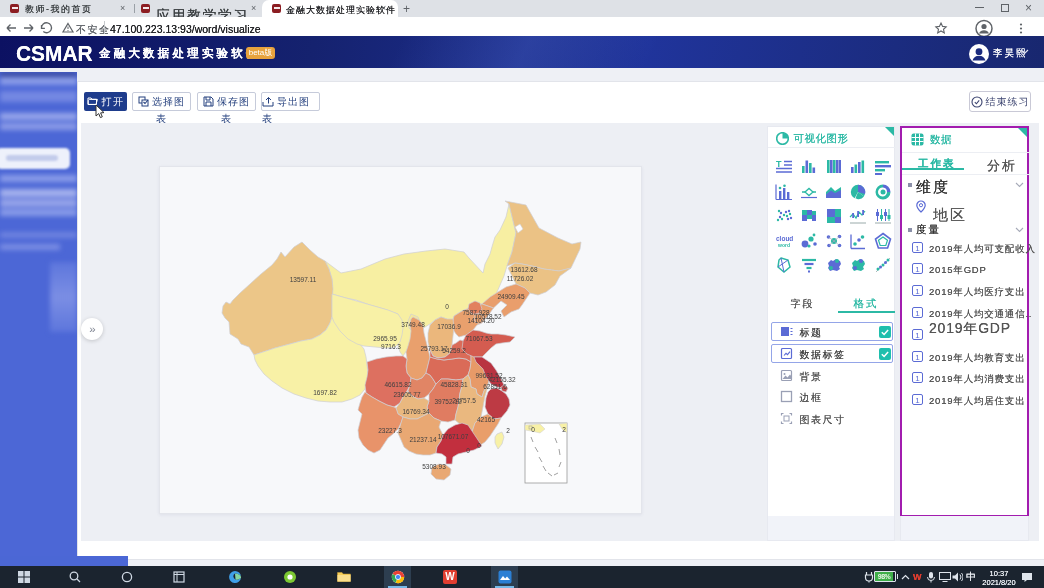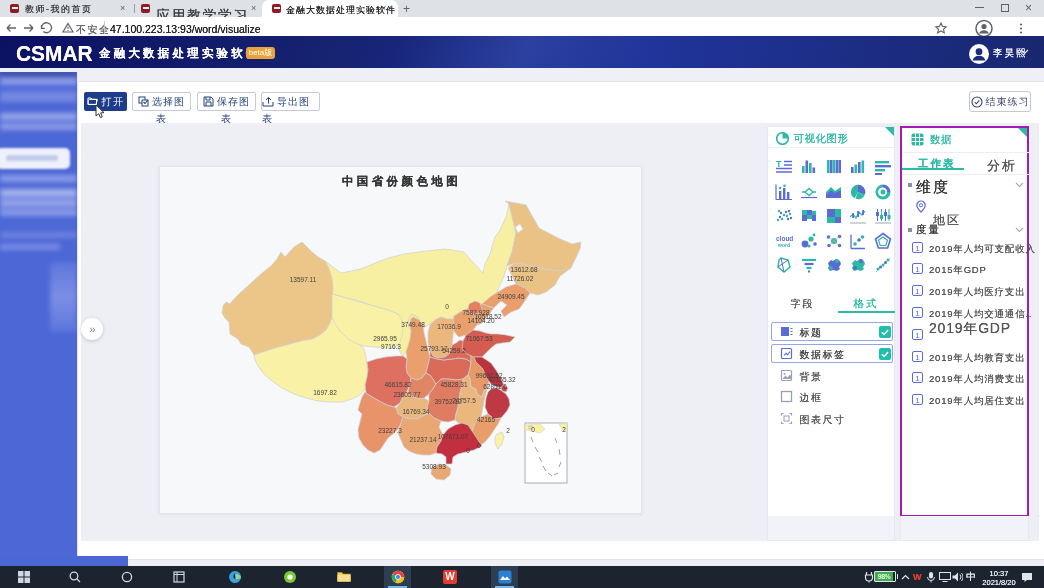--- a/index.html
+++ b/index.html
@@ -108,21 +108,20 @@
       </svg>导出图表</div>
     <svg class="abs" style="left:14px;top:22px" width="14" height="16" viewBox="0 0 14 16">
       <path d="M4 1 L4 12 L6.7 9.6 L8.4 13.6 L10.3 12.8 L8.6 8.9 L12 8.6 Z" fill="#fff" stroke="#333" stroke-width="1"></path>
     </svg>
     <div class="abs" style="left:891px;top:9px;width:62px;height:21px;background:#fff;border:1px solid #c9c9d6;border-radius:3px;color:#3c4470;font-size:10px;line-height:19px;text-align:center;letter-spacing:1px"><svg width="12" height="12" viewBox="0 0 12 12" style="vertical-align:-2.5px;margin-right:3px">
         <circle cx="6" cy="6" r="5" fill="none" stroke="#3c4470" stroke-width="1.1"></circle>
         <path d="M3.8 6.2 l1.6 1.6 2.8 -3.4" fill="none" stroke="#3c4470" stroke-width="1.1"></path>
       </svg>结束练习</div>
     <div class="abs" style="left:3px;top:41px;width:958px;height:418px;background:#edeff4"></div>
     <div class="abs" style="left:81px;top:84px;width:483px;height:348px;background:#f7f8fa;border:1px solid #e3e5eb;box-shadow:0 1px 3px rgba(60,70,110,0.08)">
-      <div class="abs tx" style="left:0;top:7px;width:483px;text-align:center;font-size:11.5px;font-weight:bold;color:#333;letter-spacing:3.4px">中国省份颜色地图</div>
       <svg width="483" height="348" viewBox="0 0 483 348" style="position:absolute;left:0;top:0">
 <path d="M165 94 L181 106 L201 102 L225 92 L244 87 L266 84 L285 82 L304 85 L309 91 L323 106 L325 97 L330 87 L332.5 78 L335 70 L340 63 L346 50 L349 37 L356 66 L352 85 L347 99 L344 109 L337 125 L332.5 135 L322 137 L312 140 L302 144 L294 149 L292 157 L287 152 L281 150 L275 153 L270 157 L265 160 L261 163 L257 168 L252 175 L247 183 L243 189 L240 185 L238 178 L237 170 L236 160 L237 152 L238 147 L224 142 L210 138 L196 133 L186 131 L172 127 L172 112 L169 102 Z" fill="#f7efa2" stroke="#cfcfd4" stroke-width="0.7"></path>
 <path d="M62 146 L63 139 L66 135 L70 137 L73 133 L80 126 L90 117 L101 107 L112 98 L117 92 L121 85 L125 90 L134 80 L142 75 L150 83 L158 90 L165 94 L169 102 L172 112 L173 122 L172 132 L172 140 L172 150 L170 156 L166 163 L160 168 L152 172 L141 174 L130 177 L115 181 L106 184 L94 188 L89 180 L81 177 L78 172 L70 167 L69 155 L65 151 Z" fill="#ecc688" stroke="#cfcfd4" stroke-width="0.7"></path>
 <path d="M94 188 L106 184 L115 181 L130 177 L141 174 L152 172 L160 168 L166 163 L170 156 L172 150 L178 158 L184 166 L192 172 L200 177 L204 182 L206 190 L207 198 L208 206 L207 214 L205 222 L200 228 L192 232 L182 235 L170 235 L158 234 L146 231 L134 227 L122 221 L112 214 L104 207 L98 199 L95 193 Z" fill="#f8f1a6" stroke="#cfcfd4" stroke-width="0.7"></path>
 <path d="M172 127 L186 131 L200 135 L214 139 L228 143 L238 147 L242 153 L243 161 L242 168 L240 175 L235 180 L226 181 L215 180 L204 179 L197 177 L188 172 L180 164 L174 155 L172 150 L172 140 L172 133 Z" fill="#f8f1a6" stroke="#cfcfd4" stroke-width="0.7"></path>
 <path d="M251 147 L258 150 L261 157 L259 163 L254 166 L249 161 L248 154 Z" fill="#f5e89c" stroke="#cfcfd4" stroke-width="0.7"></path>
 <path d="M345 34 L366 38 L379 61 L398 71 L412 77 L421 75 L420 82 L411 101 L399 104 L384 102 L372 99 L362 97 L355 96 L347 99 L352 85 L356 66 L349 37 Z" fill="#ebc285" stroke="#cfcfd4" stroke-width="0.7"></path>
 <path d="M355 96 L362 97 L372 99 L384 102 L399 104 L411 101 L400 109 L395 118 L386 125 L378 128 L370 126 L365 121 L356 117 L348 101 Z" fill="#ebc285" stroke="#cfcfd4" stroke-width="0.7"></path>
 <path d="M322 137 L330 130 L338 125 L346 120 L356 117 L365 121 L370 126 L366 132 L362 138 L359 142 L351 145 L344 150 L341 144 L347 138 L341 134 L333.5 141 Z" fill="#e99e6c" stroke="#cfcfd4" stroke-width="0.7"></path>
 <path d="M333.5 141 L322 137 L312 140 L302 144 L294 149 L292 157 L294 164 L296 167 L298.9 170 L307.7 167.6 L313 163 L317 158 L322 156 L326 151 L330 146 Z" fill="#e9a06d" stroke="#cfcfd4" stroke-width="0.7"></path>
@@ -464,21 +463,21 @@
       <div class="abs" style="left:0;top:46px;width:129px;border-top:1px solid #eceef3"></div>
       <div class="abs" style="left:6px;top:55px;width:4px;height:4px;background:#8a8fa8"></div>
       <div class="abs tx" style="left:14px;top:50px;font-size:15px;color:#333;letter-spacing:2px">维度</div>
       <svg class="abs" style="left:113px;top:54px" width="9" height="6">
         <path d="M1 1 L4.5 4.5 L8 1" stroke="#a6aab8" stroke-width="1.1" fill="none"></path>
       </svg>
       <svg class="abs" style="left:13px;top:72px" width="12" height="13" viewBox="0 0 12 13">
         <path d="M6 1 a4.2 4.2 0 0 1 4.2 4.2 C10.2 8 6 12 6 12 S1.8 8 1.8 5.2 A4.2 4.2 0 0 1 6 1 Z" fill="none" stroke="#5b6bd5" stroke-width="1.2"></path>
         <circle cx="6" cy="5.2" r="1.6" fill="none" stroke="#5b6bd5" stroke-width="1"></circle>
       </svg>
-      <div class="abs tx" style="left:31px;top:84px;font-size:12px;color:#555;letter-spacing:2px">地区</div>
+      <div class="abs tx" style="left:31px;top:78px;font-size:15px;color:#555;letter-spacing:2px">地区</div>
       <div class="abs" style="left:6px;top:100px;width:4px;height:4px;background:#8a8fa8"></div>
       <div class="abs tx" style="left:14px;top:95px;font-size:10.5px;color:#333;letter-spacing:2px">度量</div>
       <svg class="abs" style="left:113px;top:99px" width="9" height="6">
         <path d="M1 1 L4.5 4.5 L8 1" stroke="#a6aab8" stroke-width="1.1" fill="none"></path>
       </svg>
       <div class="abs" style="left:10px;top:113.5px;width:11px;height:11px;border:1.3px solid #5b6bd5;border-radius:2px;color:#5b6bd5;font-size:8px;text-align:center;line-height:11px">1</div>
       <div class="abs tx" style="left:27px;top:114.5px;font-size:9.5px;color:#555;letter-spacing:0.8px">2019年人均可支配收入</div>
       <div class="abs" style="left:10px;top:135.3px;width:11px;height:11px;border:1.3px solid #5b6bd5;border-radius:2px;color:#5b6bd5;font-size:8px;text-align:center;line-height:11px">1</div>
       <div class="abs tx" style="left:27px;top:136.3px;font-size:9.5px;color:#555;letter-spacing:0.8px">2015年GDP</div>
       <div class="abs" style="left:10px;top:157.1px;width:11px;height:11px;border:1.3px solid #5b6bd5;border-radius:2px;color:#5b6bd5;font-size:8px;text-align:center;line-height:11px">1</div>

